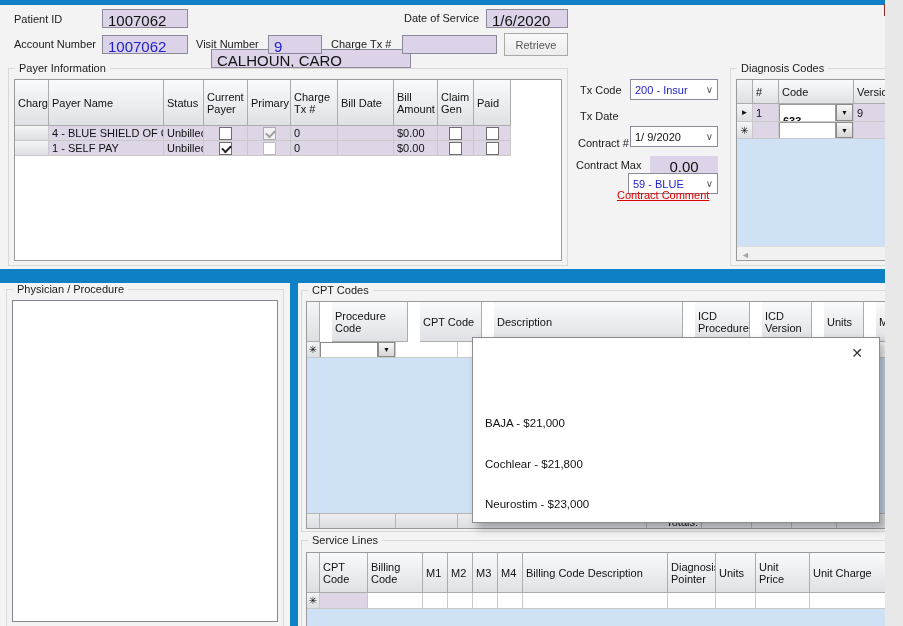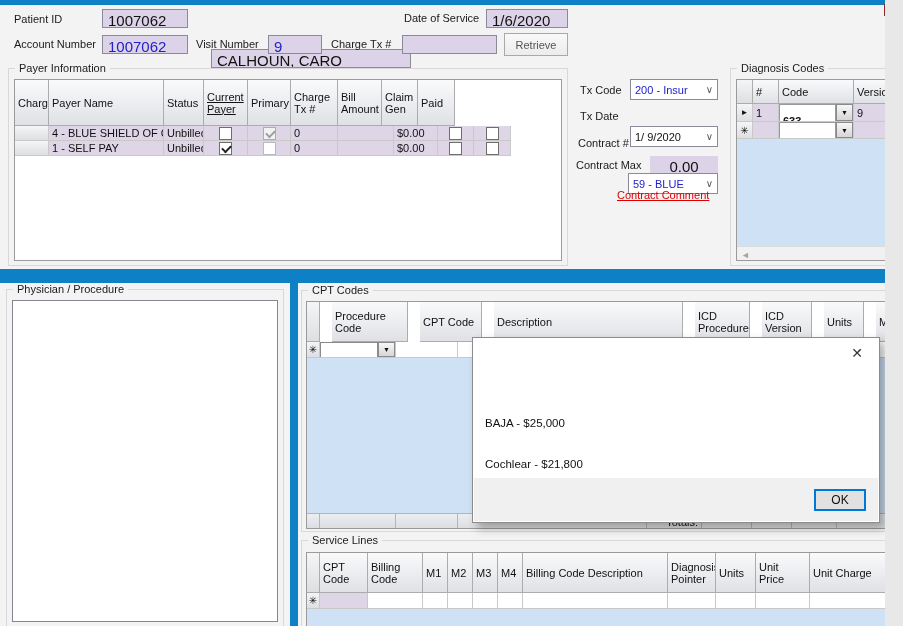--- a/index.html
+++ b/index.html
@@ -76,23 +76,24 @@
   <div class="abs fld" style="left:402px;top:35px;width:95px;height:19px;"></div>
   <div class="abs btn" style="left:504px;top:33px;width:64px;height:23px;">Retrieve</div>
 
   <div class="abs grp" style="left:8px;top:68px;width:560px;height:198px;">
     <span class="grp-label">Payer Information</span>
     <div class="abs grid" style="left:5px;top:10px;width:548px;height:182px;">
       <div class="ghead" style="height:46px;">
         <div class="gh" style="width:34px;">Charge</div>
         <div class="gh" style="width:115px;">Payer Name</div>
         <div class="gh" style="width:40px;">Status</div>
-        <div class="gh" style="width:44px;text-decoration:underline;">Current Payer</div>
+        <div class="gh" style="width:44px;">Current Payer</div>
         <div class="gh" style="width:43px;">Primary</div>
         <div class="gh" style="width:47px;">Charge Tx #</div>
+        <div class="gh" style="width:56px;">Bill Date</div>
         <div class="gh" style="width:44px;">Bill Amount</div>
         <div class="gh" style="width:36px;">Claim Gen</div>
         <div class="gh" style="width:37px;">Paid</div>
       </div>
       <div class="grow" style="height:15px;">
         <div class="gc selcell" style="width:34px;"></div>
         <div class="gc lav" style="width:115px;">4 - BLUE SHIELD OF CA</div>
         <div class="gc lav" style="width:40px;">Unbilled</div>
         <div class="gc lav" style="width:44px;">
             <span class="cb"></span>
@@ -281,22 +282,19 @@
         <div class="gc" style="width:54px;background:#fff;"></div>
         <div class="gc" style="width:95px;background:#fff;"></div>
       </div>
       <div class="bluearea" style="height:21px;"></div>
     </div>
   </div>
 
   <div class="abs dialog" style="left:472px;top:337px;width:408px;height:186px;">
     <span class="xclose" style="right:16px;top:8px;">✕</span>
     <div class="abs dlgtext" style="left:12px;top:52px;width:388px;">
-      <div>BAJA - $25,000</div>
+      <div>BAJA - $21,000</div>
       <div>Cochlear - $21,800</div>
       <div>Neurostim - $23,000</div>
     </div>
-    <div class="dialog-footer">
-      <div class="okbtn" style="right:12px;top:11px;width:52px;height:22px;">OK</div>
-    </div>
   </div>
 
 </div>
 
 </body></html>

